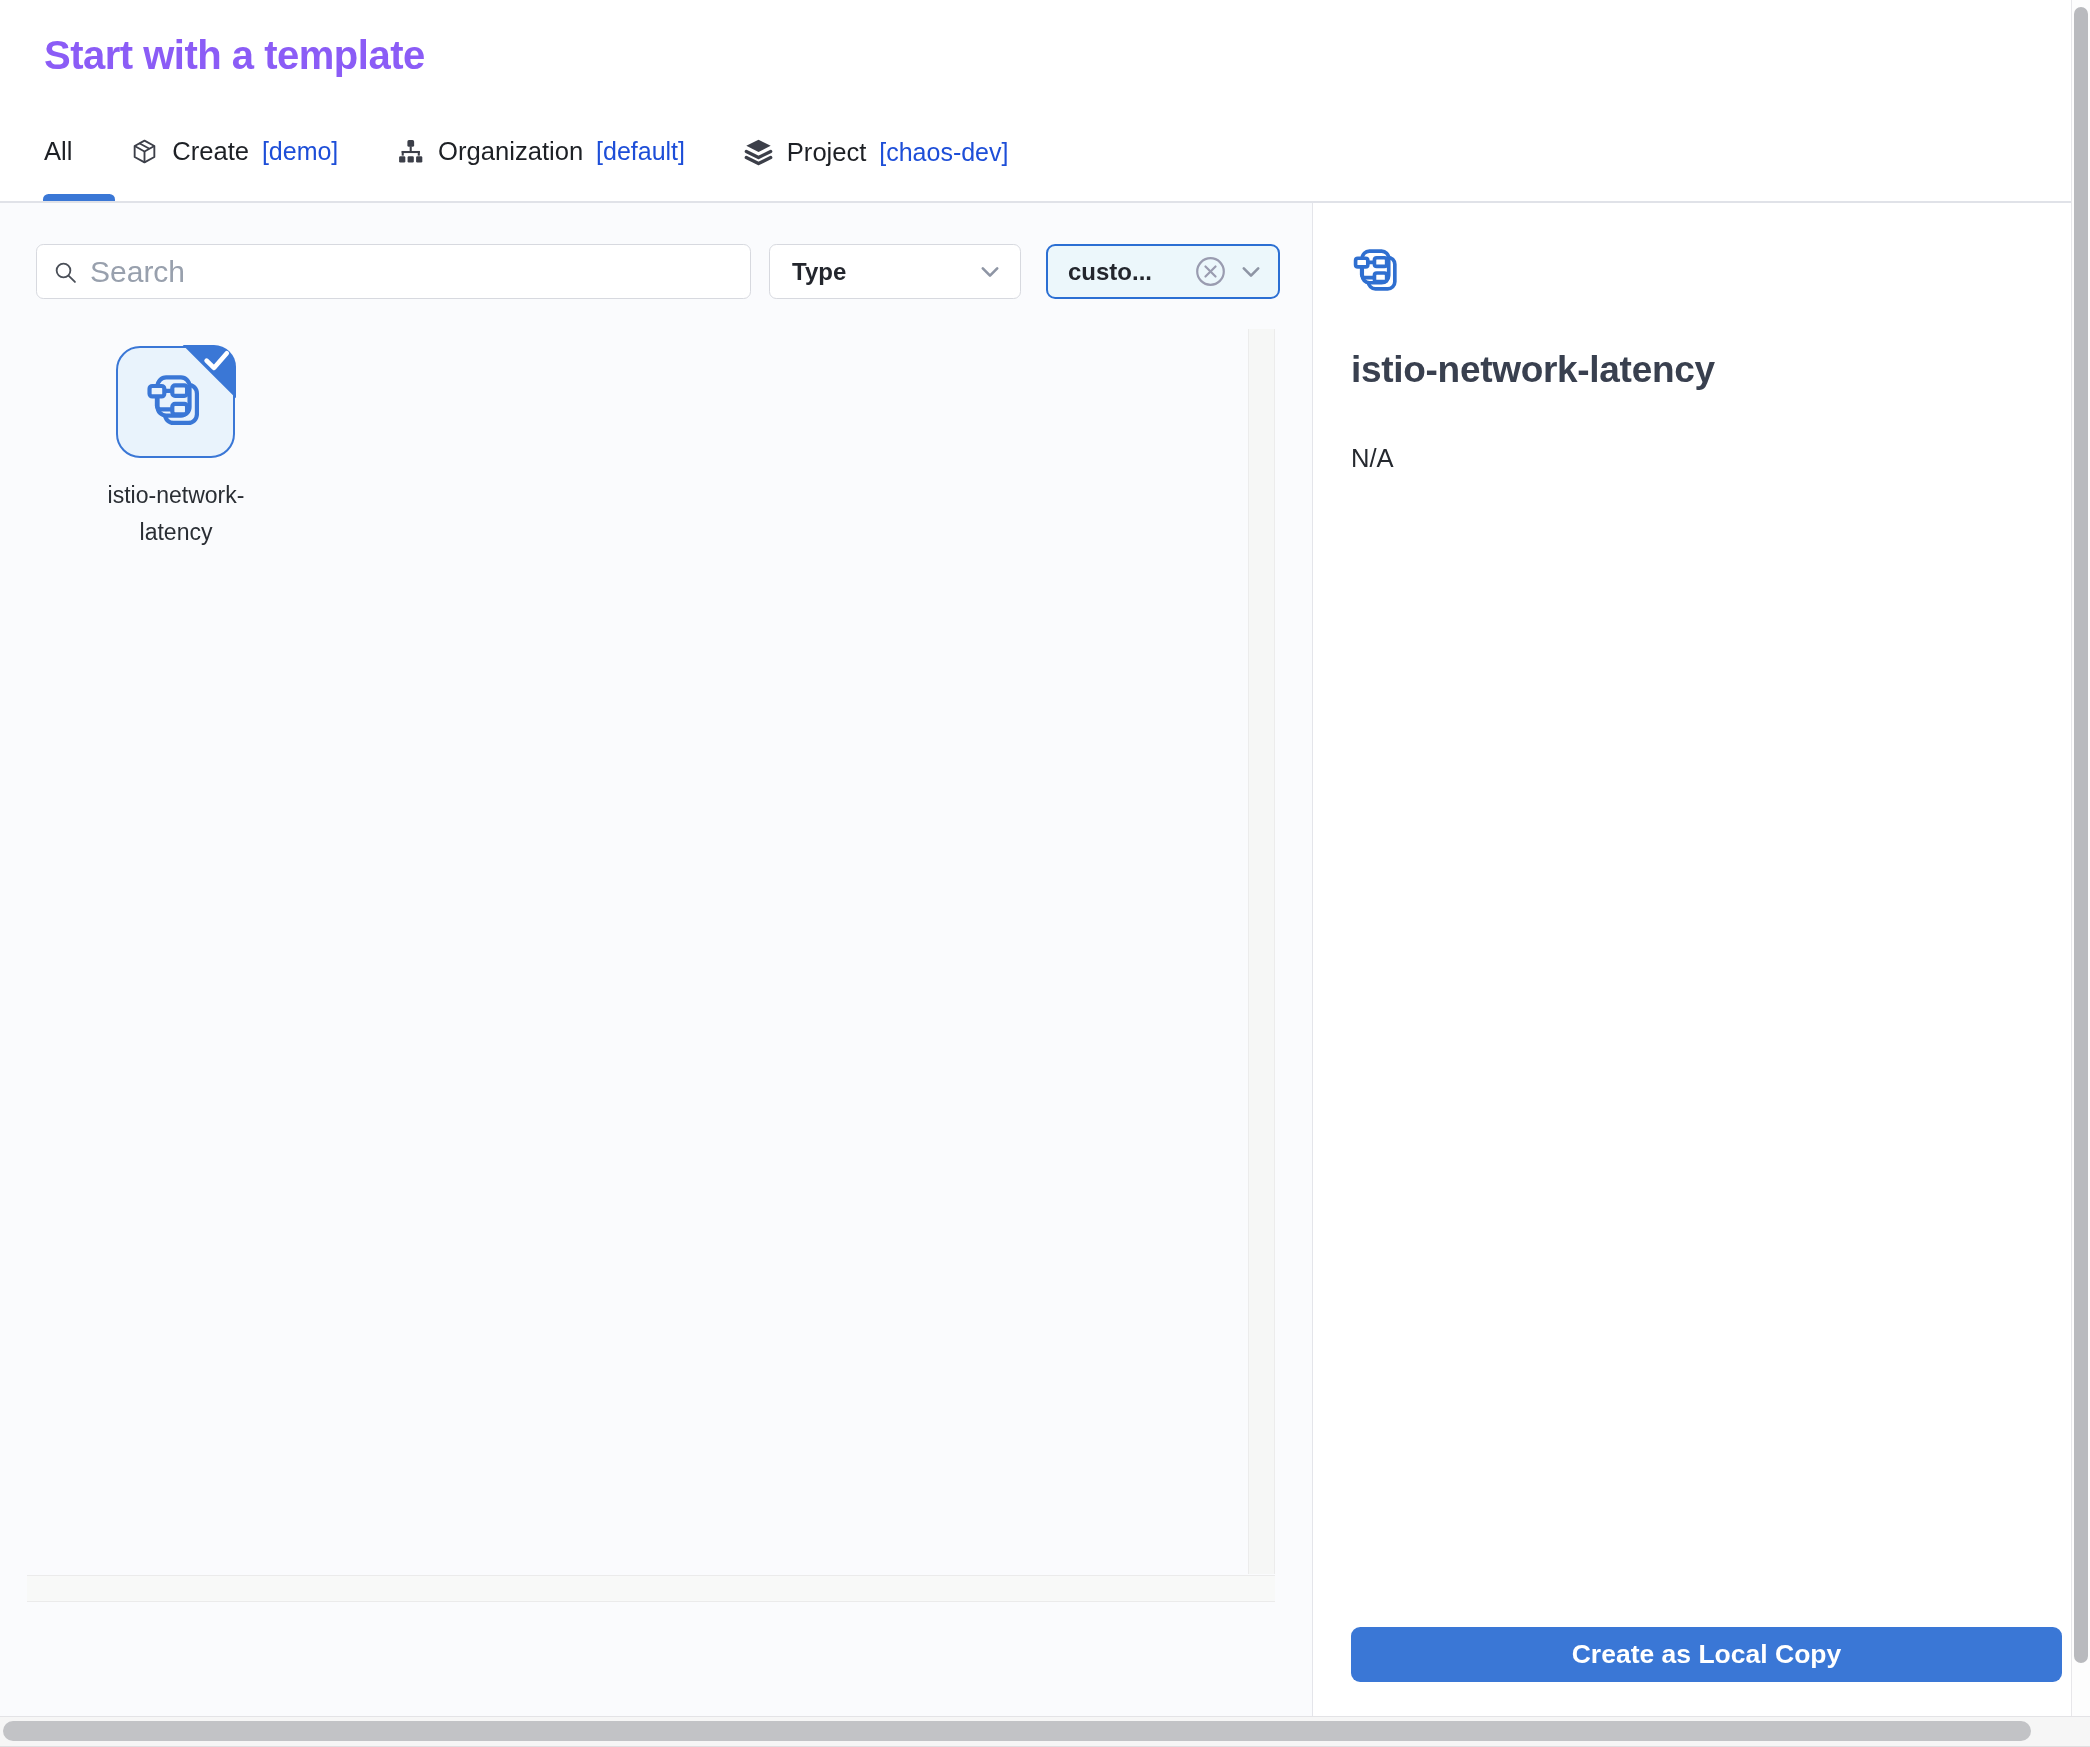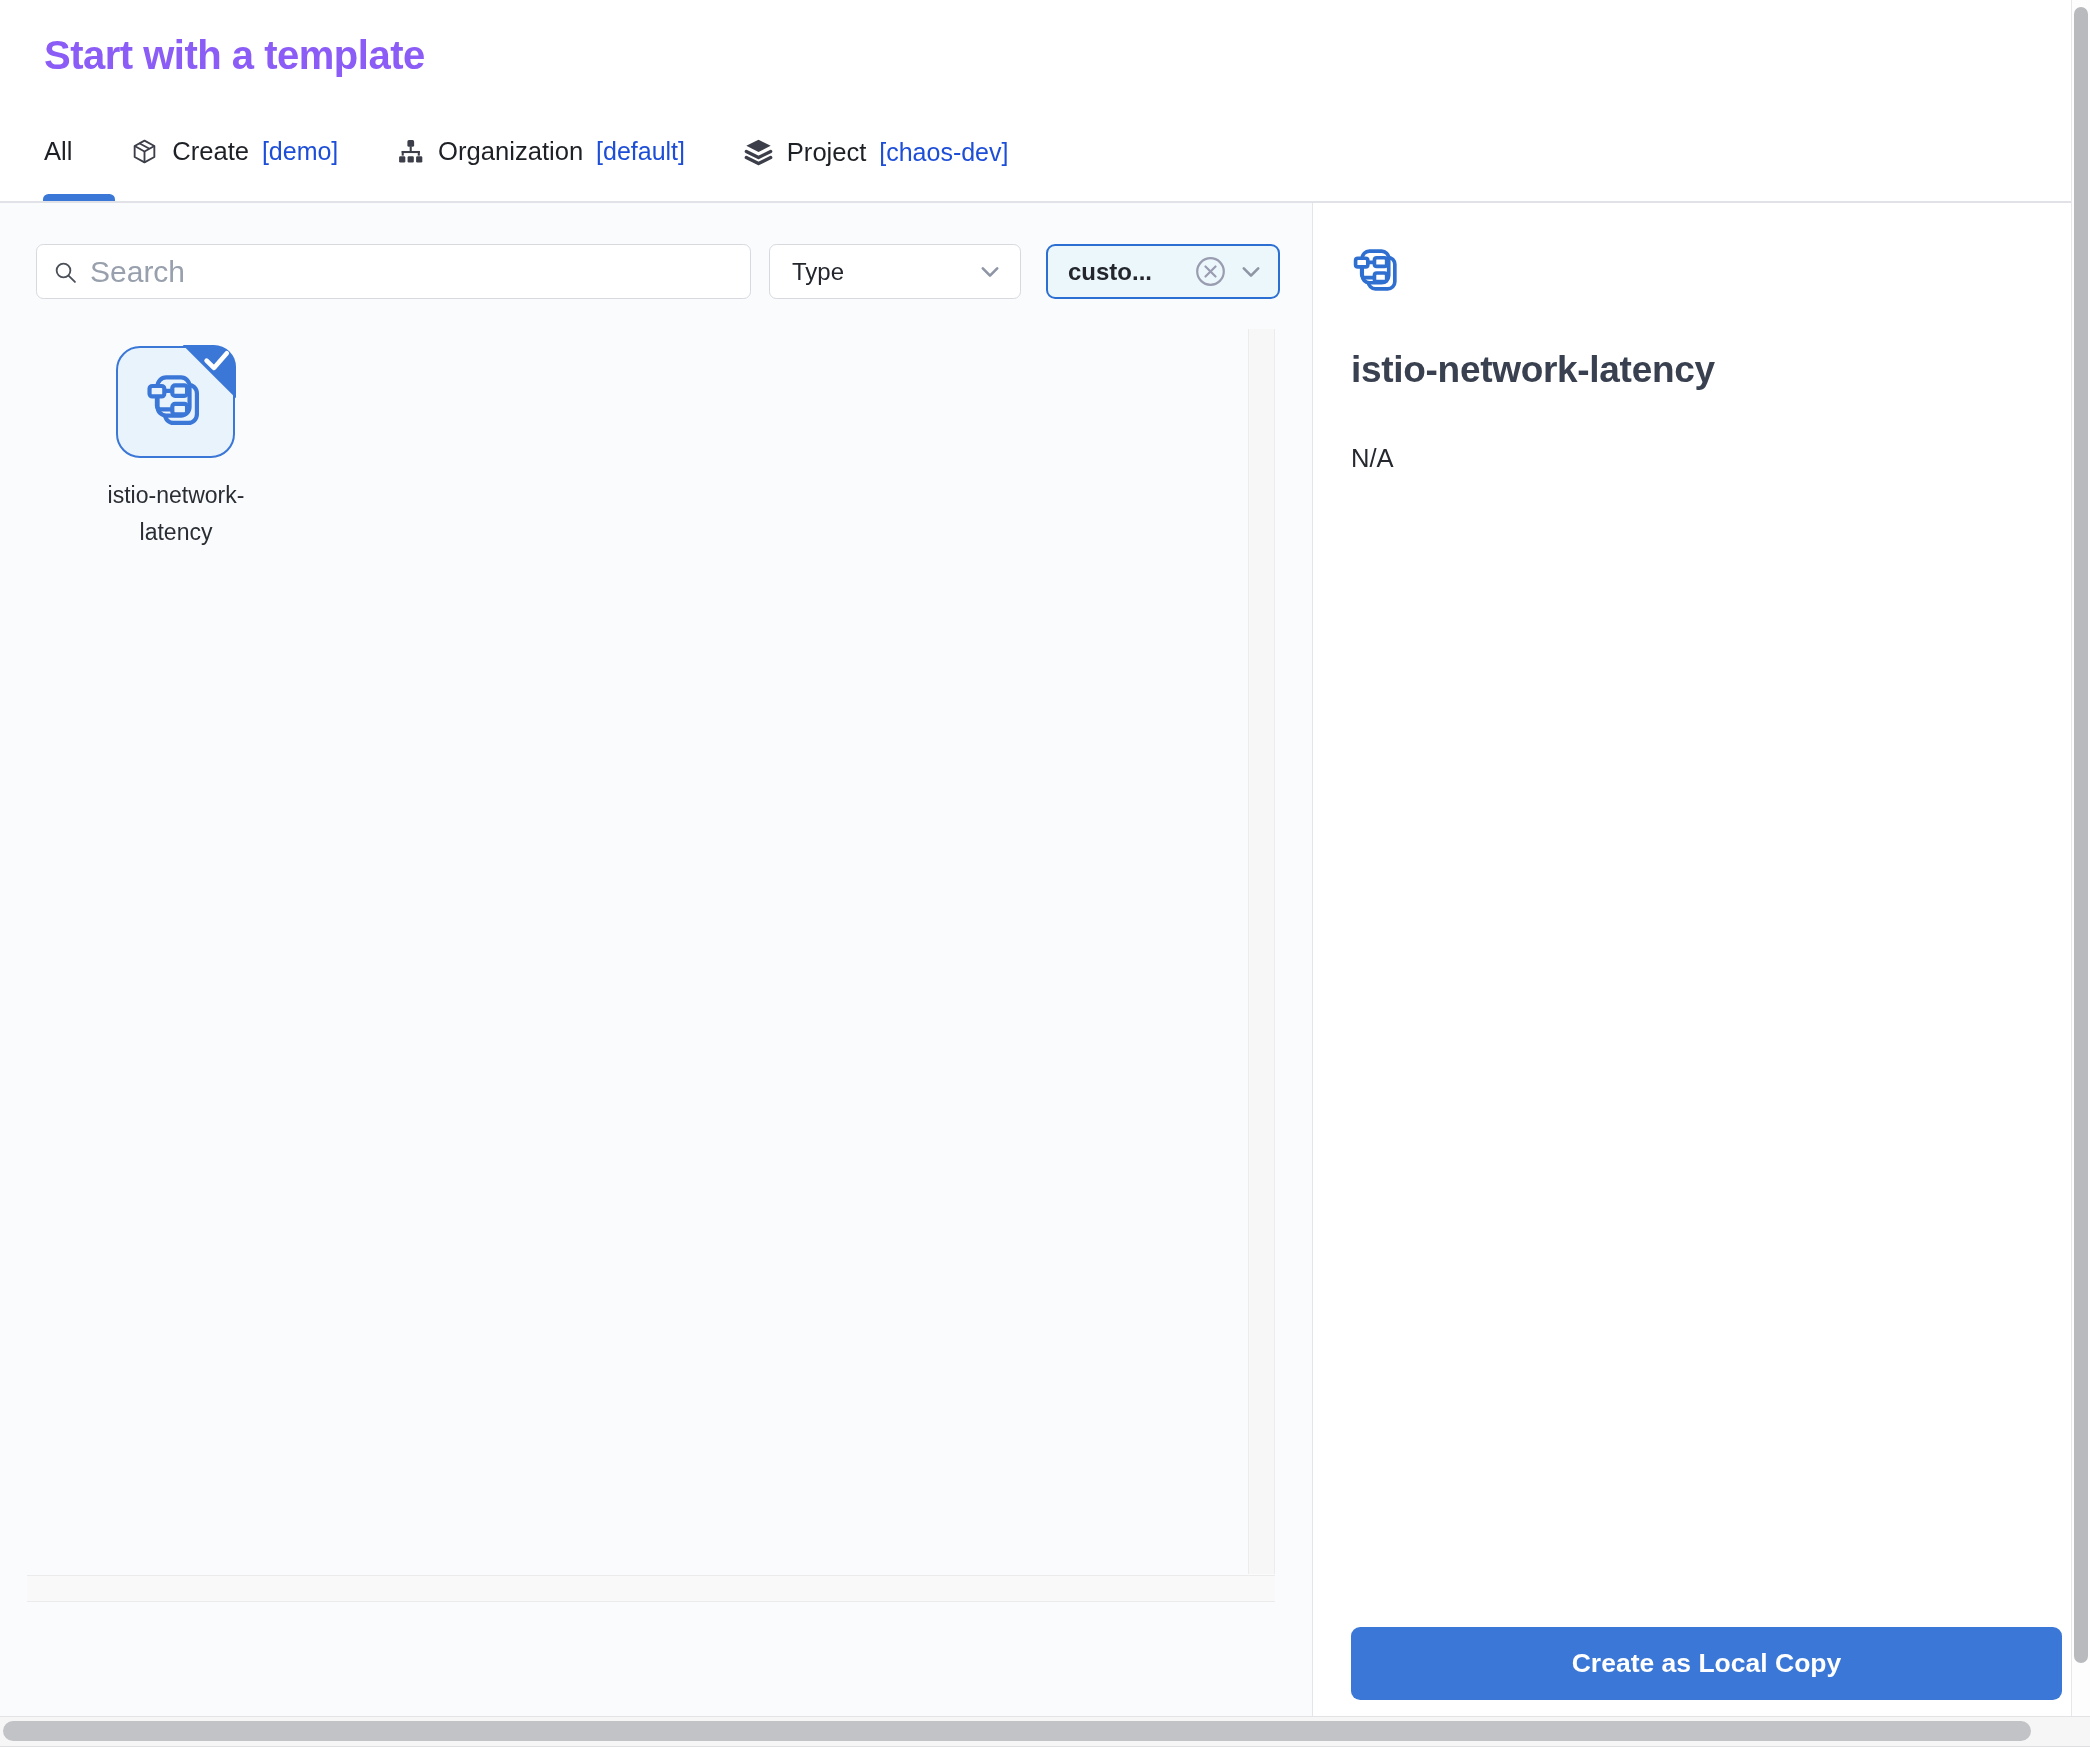--- a/index.html
+++ b/index.html
@@ -57,21 +57,21 @@
     padding-left: 53px; font-size: 30px; color: #2a2e35;
     font-family: "Liberation Sans", sans-serif;
   }
   .search-box input::placeholder { color: #98a0ad; }
   .dropdown {
     position: absolute; top: 41px; height: 55px;
     background: #ffffff; border: 1.8px solid #d7d9df; border-radius: 7.3px;
     display: flex; align-items: center; justify-content: space-between;
     padding: 0 18.3px 0 22px; cursor: pointer;
   }
-  .dropdown .dd-label { font-size: 24px; font-weight: 400; color: #23262d; }
+  .dropdown .dd-label { font-size: 24px; font-weight: 700; color: #23262d; }
   .dropdown-type { left: 769px; width: 252px; }
   .filter-chip {
     position: absolute; left: 1040px; top: 41px; width: 234px; height: 55px;
     background: #ecf7fb; border: 2.7px solid #2b6fd3; border-radius: 9.1px;
     display: flex; align-items: center; padding: 0 14.6px 0 20px; cursor: pointer; margin-left: 6px;
   }
   .filter-chip .dd-label { font-size: 24px; font-weight: 700; color: #23262d; flex: 1 1 auto; }
   .chip-clear { display: inline-flex; margin-right: 12.8px; cursor: pointer; }
   
   .tpl-card {
@@ -94,21 +94,21 @@
     background: #f8f9f8; border-top: 1.8px solid #ebebeb; border-bottom: 1.8px solid #ebebeb;
   }
   
   .details-icon { position: absolute; left: 36px; top: 42px; }
   .details-title {
     position: absolute; left: 36px; top: 146px;
     font-size: 37px; font-weight: 700; color: #39404f; letter-spacing: -0.3px;
   }
   .details-desc { position: absolute; left: 36px; top: 241px; font-size: 25.6px; color: #25292f; }
   .create-btn {
-    position: absolute; left: 36px; top: 1424px; width: 711px; height: 73px;
+    position: absolute; left: 36px; top: 1424px; width: 711px; height: 55px;
     background: #3a77d6; border: none; border-radius: 9.1px; cursor: pointer;
     font-size: 26.5px; font-weight: 700; color: #ffffff;
     font-family: "Liberation Sans", sans-serif;
     display: flex; align-items: center; justify-content: center;
   }
   
   .bottom-bar {
     position: absolute; left: 0; top: 1716px; width: 2091px; height: 31px;
     background: #f6f6f6; border-top: 1.8px solid #e3e3e6; border-bottom: 1.8px solid #dfdfe1;
   }

